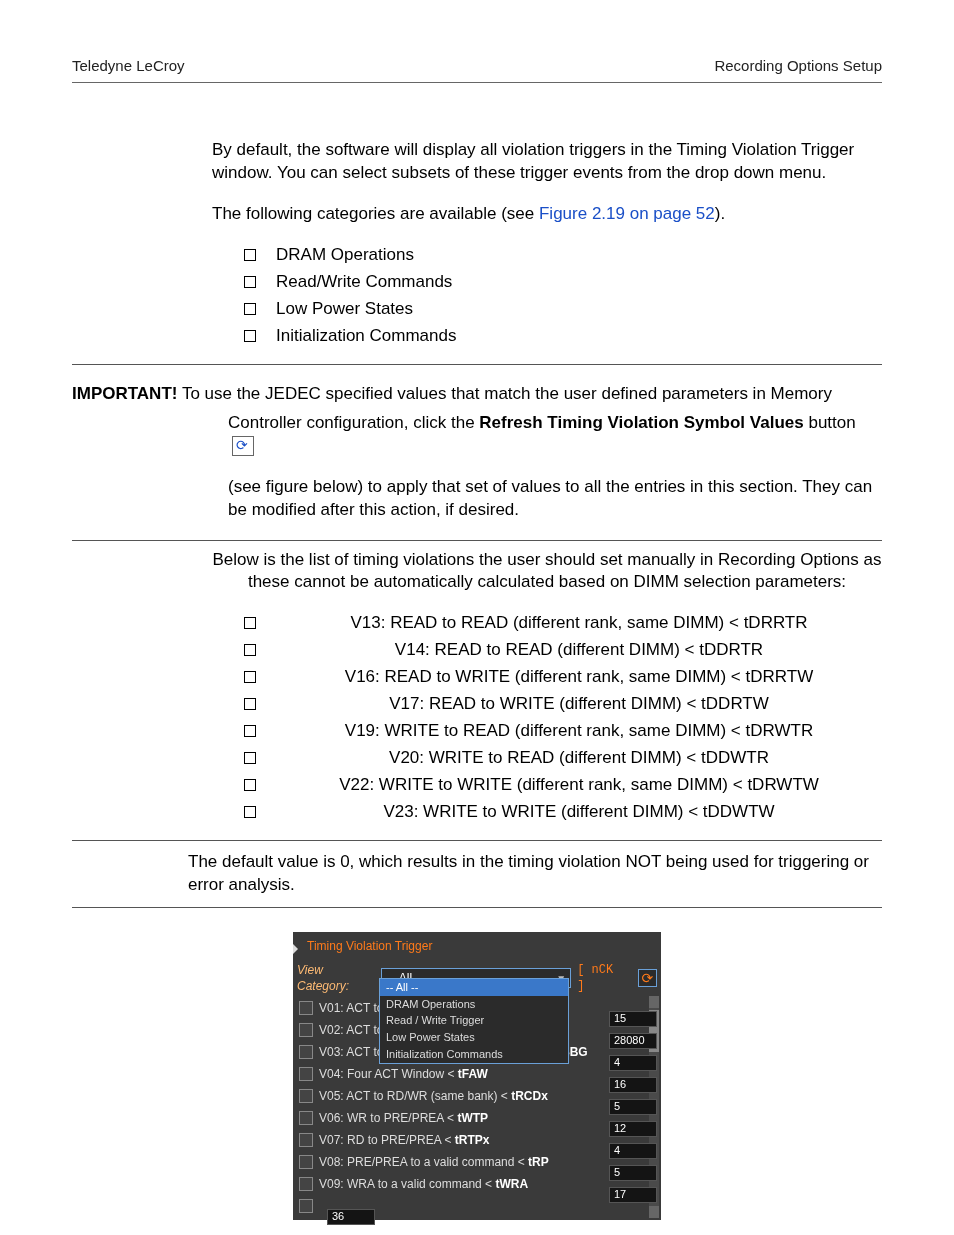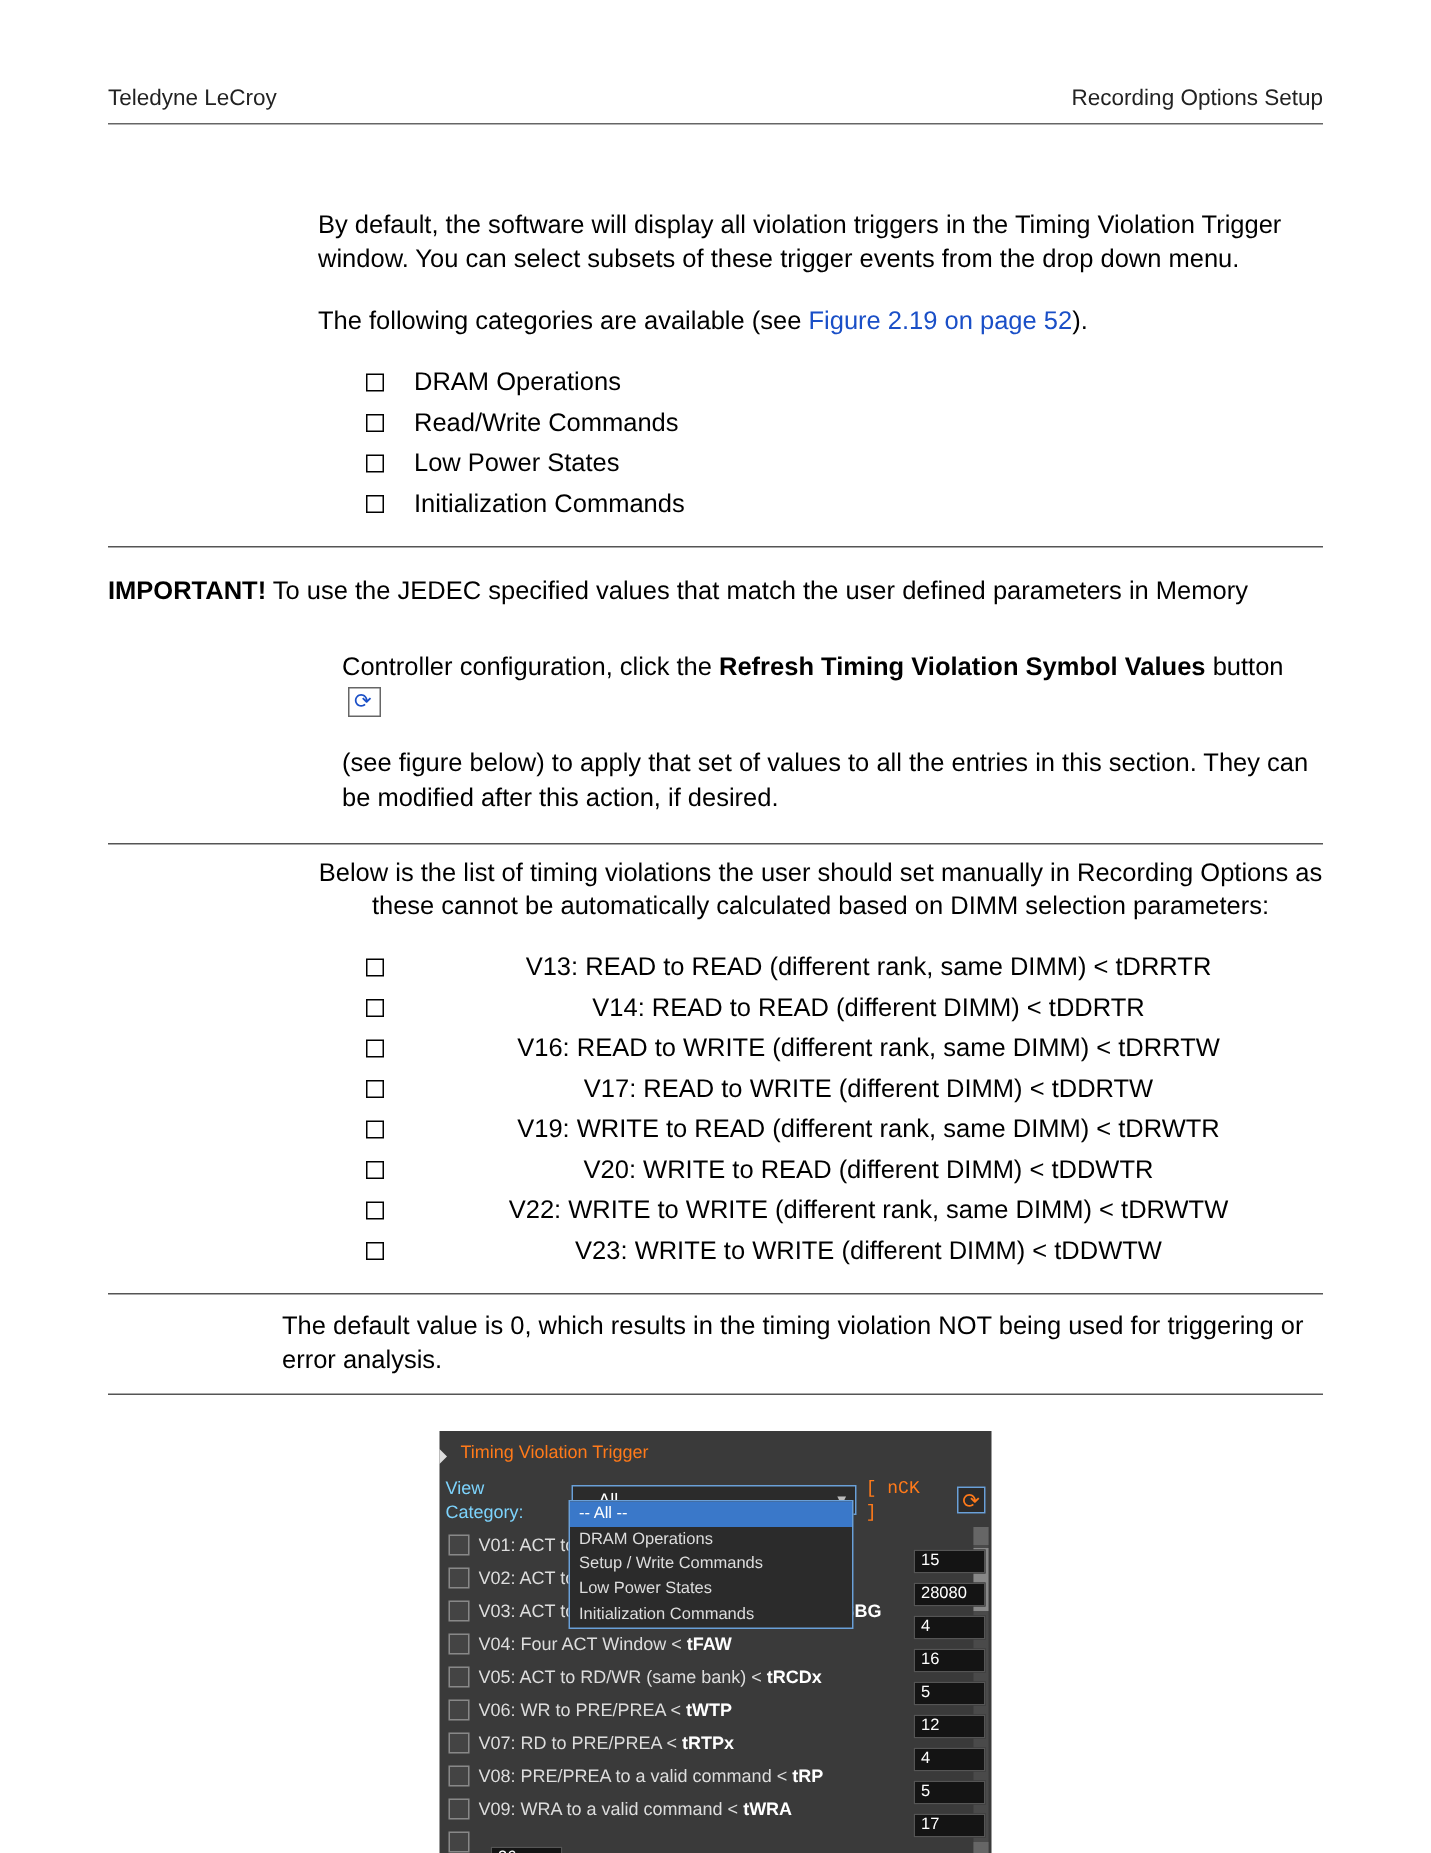--- a/index.html
+++ b/index.html
@@ -9,31 +9,31 @@
   .section { margin-left: 140px; margin-right: 0; }
   .para { margin-bottom: 18px; }
   a.figref { color: #1a4fc7; text-decoration: none; }
   ul.boxlist { list-style: none; padding-left: 48px; margin: 6px 0 16px 0; }
   ul.boxlist li { position: relative; padding-left: 16px; margin: 4px 0; font-size: 17px; }
   ul.boxlist li::before { content: ""; position: absolute; left: -16px; top: 5px; width: 10px; height: 10px; border: 1.2px solid #000; }
   .rule { border-top: 1px solid #555; margin: 4px 0; }
   .important-block { margin: 14px 0 8px 0; }
   .important-row { padding: 4px 0 6px 0; }
   .important-label { font-weight: 700; }
-  .important-body { margin-left: 156px; margin-top: 22px; }
+  .important-body { margin-left: 156px; margin-top: 0; }
   .refresh-icon { display: inline-block; width: 22px; height: 20px; border: 1px solid #666; vertical-align: middle; margin-left: 4px; position: relative; }
   .refresh-icon::after { content: "⟳"; position: absolute; left: 3px; top: -1px; font-size: 14px; color: #1a4fc7; }
   .bold { font-weight: 700; }
   
   .widget-wrap { display: flex; justify-content: center; margin: 24px 0 24px 0; }
   .widget { width: 368px; background: #3a3a3a; color: #e6e6e6; font-family: Tahoma, Arial, sans-serif; font-size: 12px; padding: 6px 4px 2px 4px; position: relative; }
   .widget .title { color: #ff7a1a; font-weight: 400; margin: 0 0 8px 10px; position: relative; }
   .widget .title::before { content: ""; position: absolute; left: -14px; top: 6px; border: 5px solid transparent; border-left-color: #ddd; }
   .widget .toprow { display: flex; align-items: center; gap: 6px; margin-bottom: 4px; }
-  .widget .toprow .lbl { color: #7dd3fc; }
+  .widget .toprow .lbl { color: #fdba74; font-style: italic; }
   .widget .combo { position: relative; flex: 0 0 190px; height: 20px; background: #2b2b2b; border: 1px solid #6aa0d8; display: flex; align-items: center; padding: 0 18px 0 6px; color: #fff; }
   .widget .combo .chev { position: absolute; right: 4px; top: 3px; font-size: 10px; color: #bbb; }
   .widget .nck { margin-left: auto; color: #ff7a1a; font-family: Liberation Mono, monospace; }
   .widget .reload { width: 20px; height: 18px; border: 1px solid #6aa0d8; background: #2b2b2b; margin-left: 6px; display: flex; align-items: center; justify-content: center; color: #ff7a1a; font-size: 14px; }
   .widget .dropdown { position: absolute; left: 86px; top: 46px; width: 190px; background: #2b2b2b; border: 1px solid #6aa0d8; font-size: 11px; z-index: 2; }
   .widget .dropdown .opt { padding: 1px 6px; color: #ddd; white-space: nowrap; }
   .widget .dropdown .opt.sel { background: #3a78c9; color: #fff; }
   .widget .list { margin-top: 2px; position: relative; z-index: 1; }
   .widget .row { display: flex; align-items: center; height: 20px; margin: 2px 0; }
   .widget .row .cb { width: 14px; height: 14px; border: 1px solid #888; background: #444; margin: 0 6px 0 2px; flex: none; }
@@ -115,21 +115,21 @@
         </div>
         <span class="nck">[ nCK ]</span>
         <div class="reload">
             <span>⟳</span>
           </div>
       </div>
 
       <div class="dropdown">
         <div class="opt sel">-- All --</div>
         <div class="opt">DRAM Operations</div>
-        <div class="opt">Setup / Write Commands</div>
+        <div class="opt">Read / Write Trigger</div>
         <div class="opt">Low Power States</div>
         <div class="opt">Initialization Commands</div>
       </div>
 
       <div class="list">
           <div class="row">
             <div class="cb"></div>
             <div class="txt">V01: ACT to</div>
             <div class="val">15</div>
           </div>

